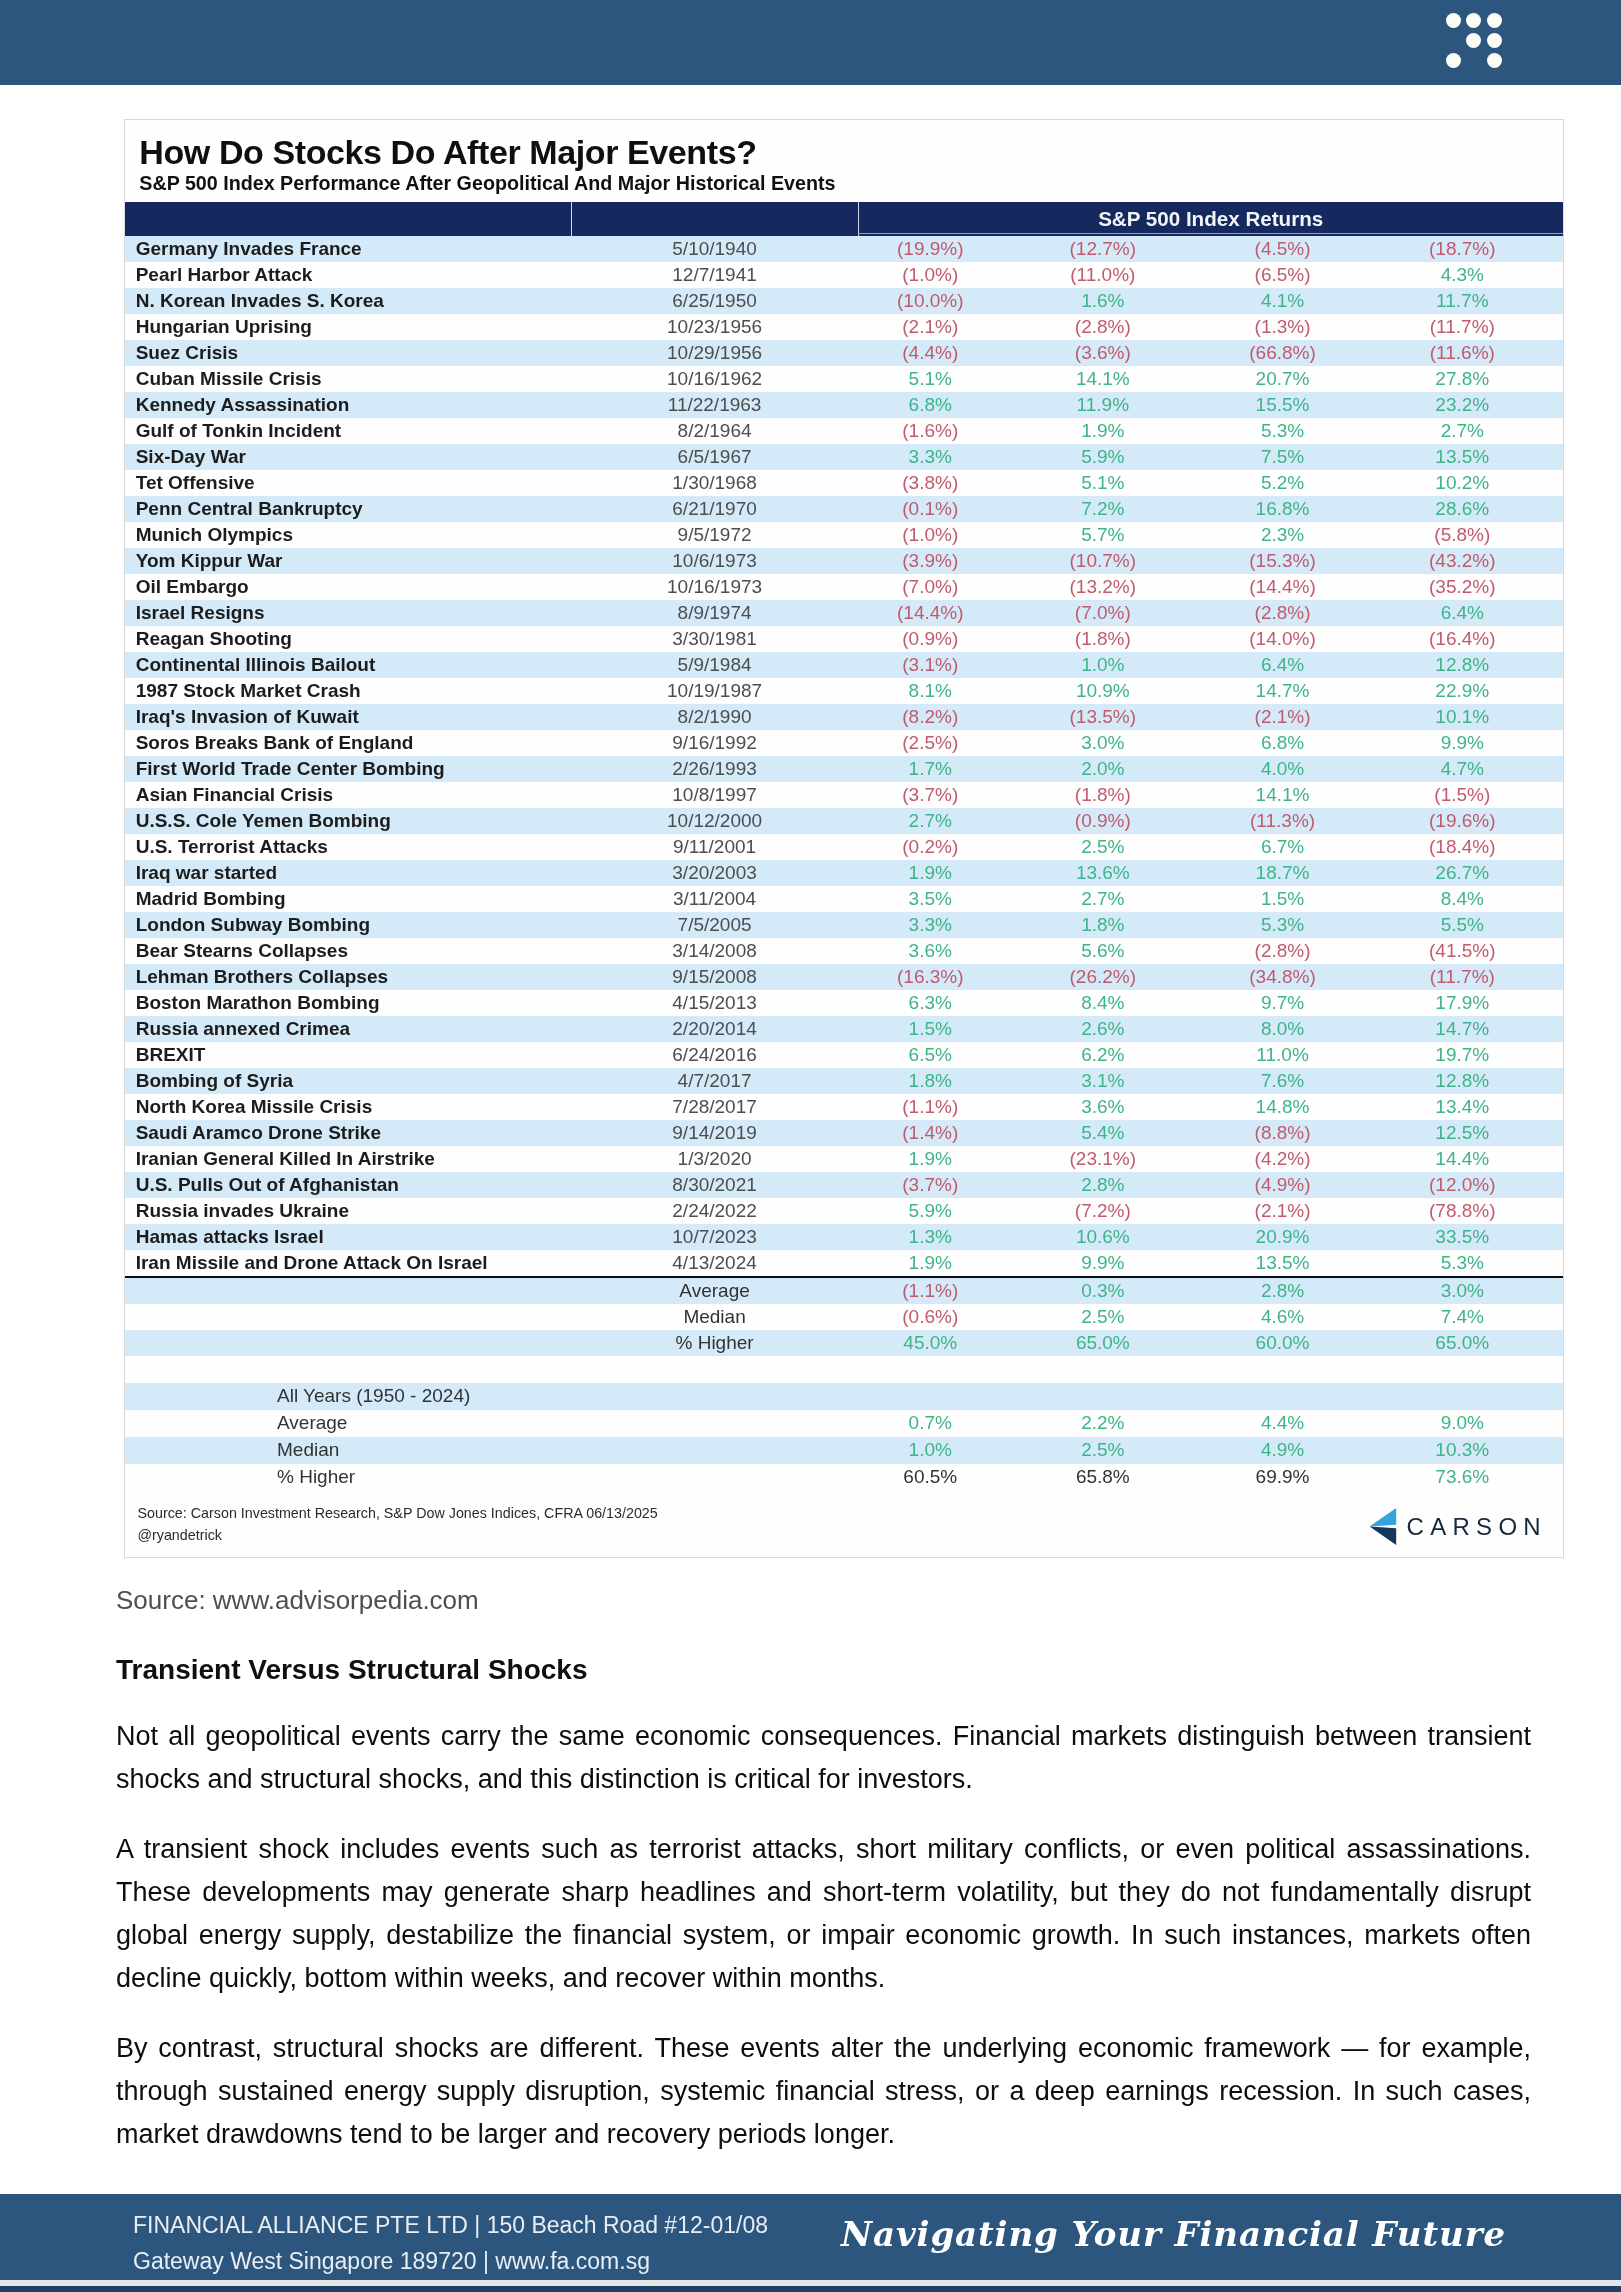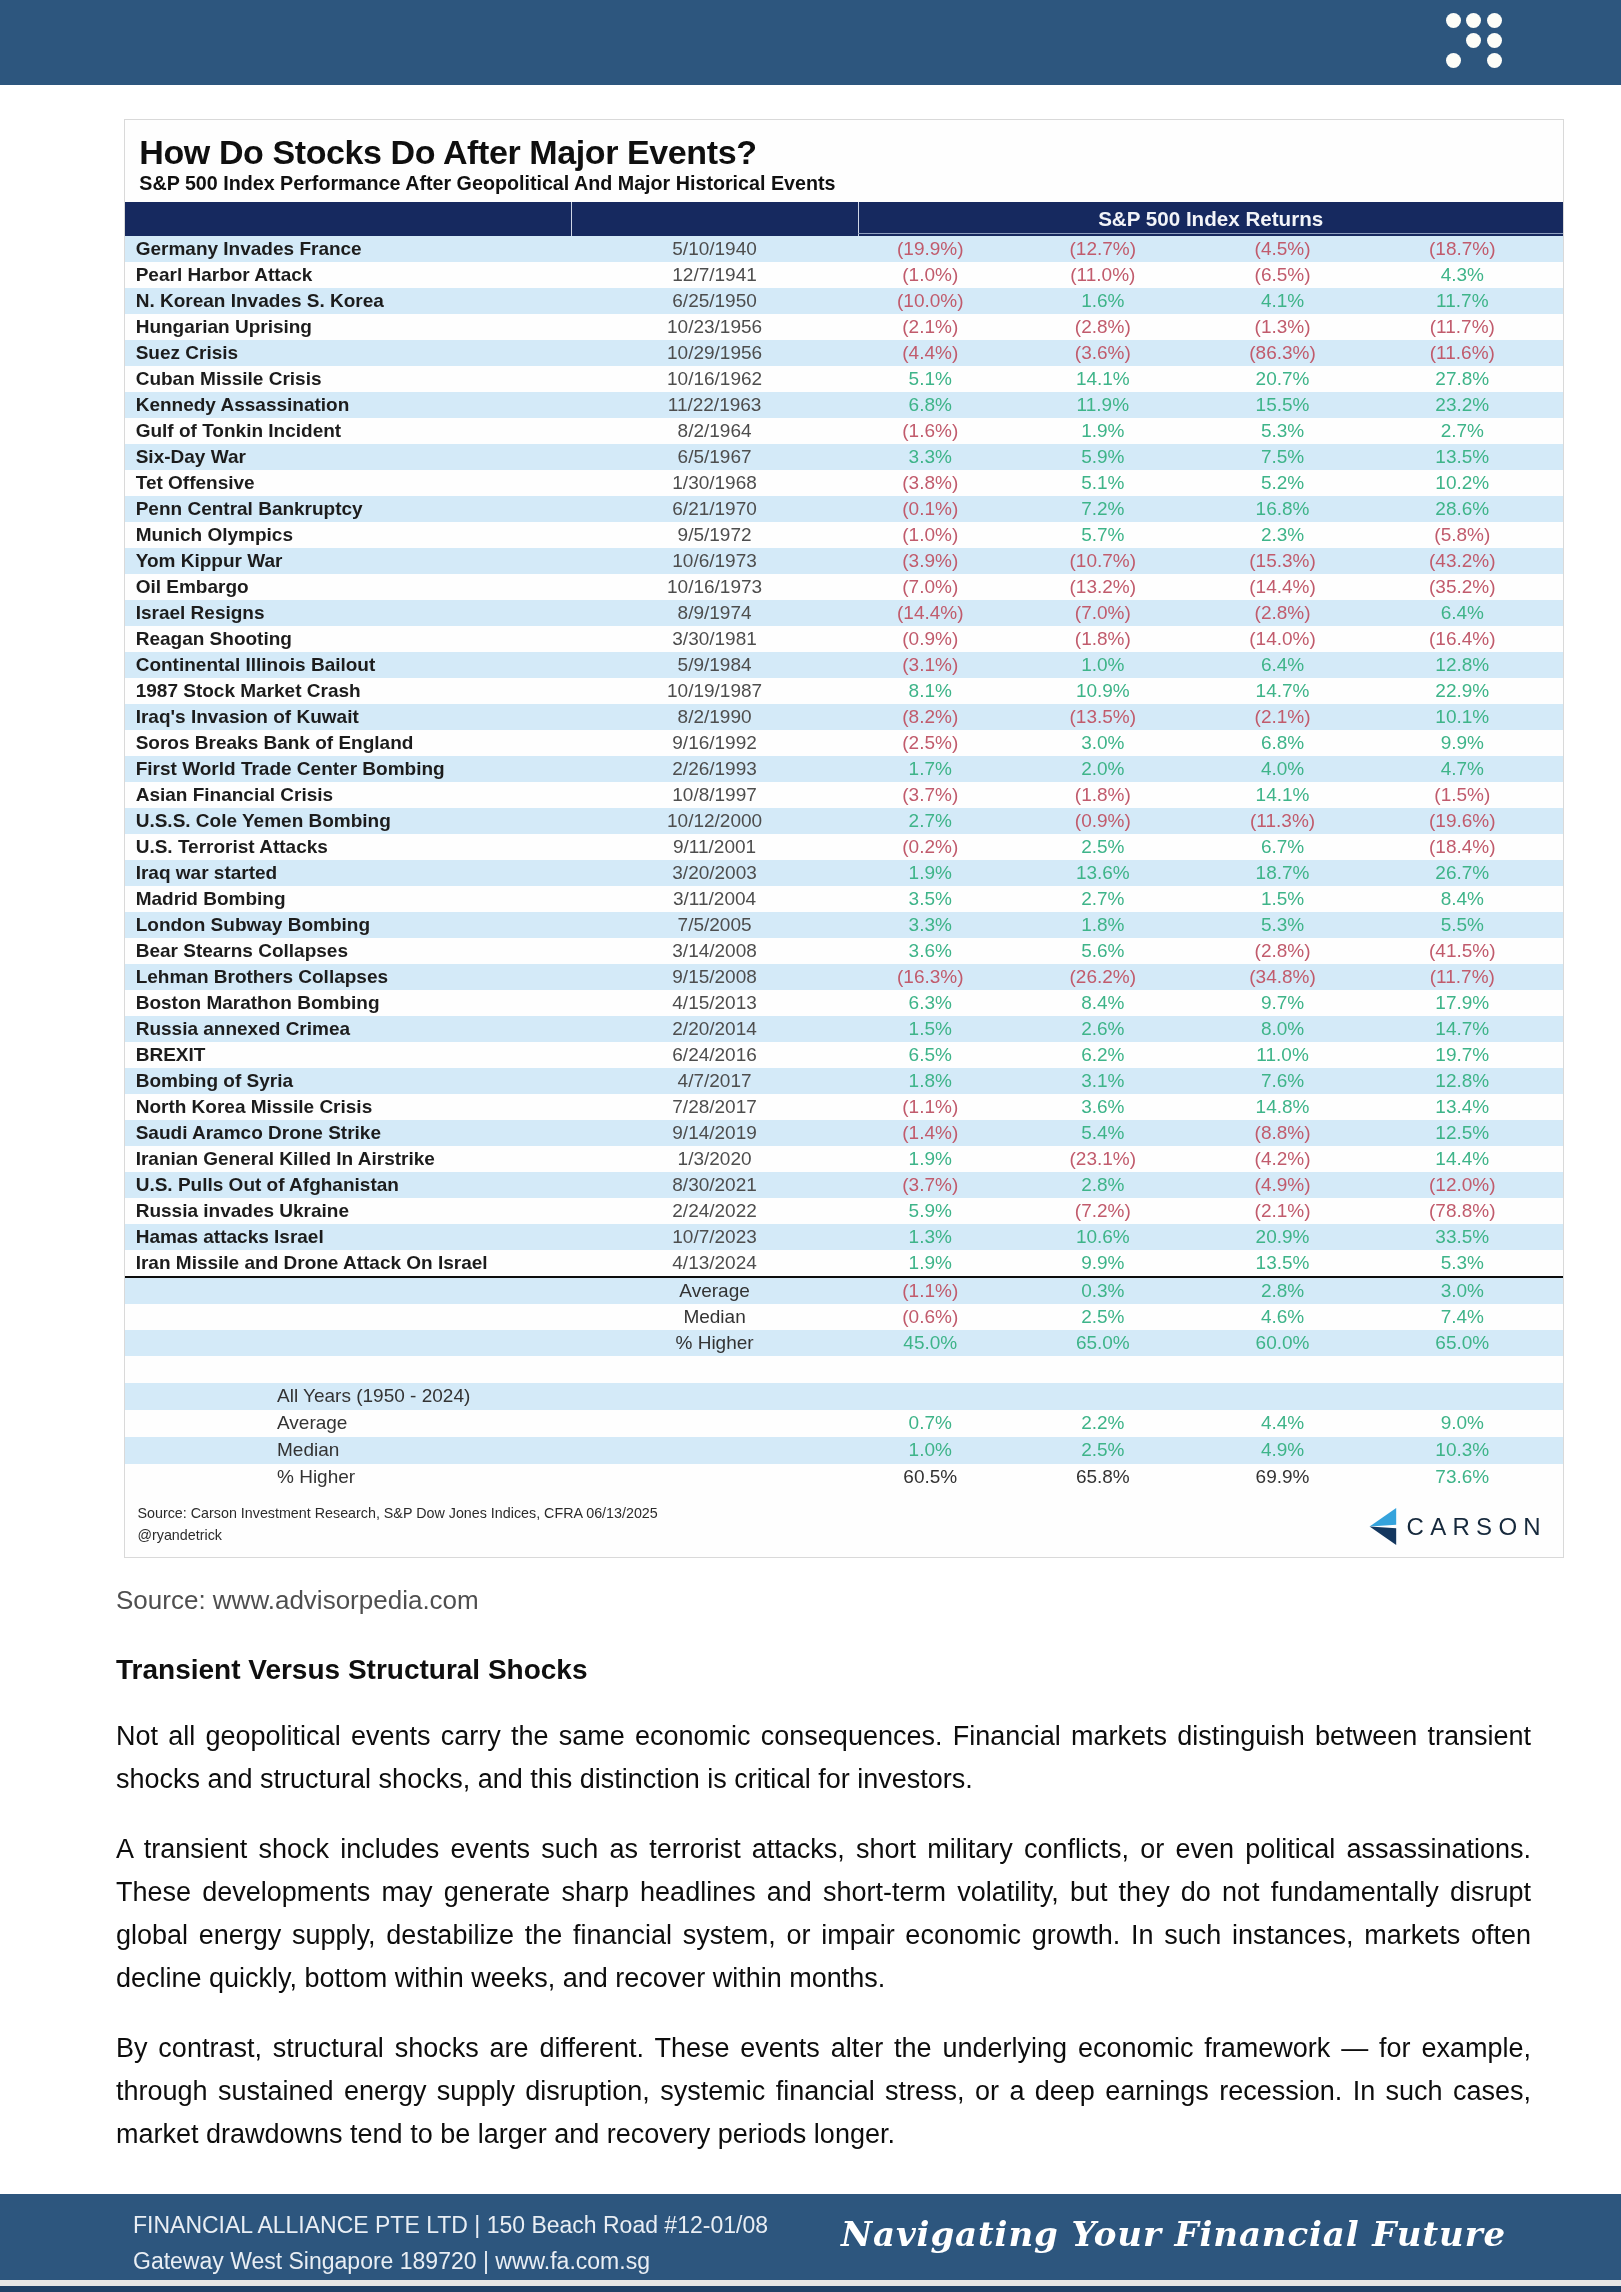--- a/index.html
+++ b/index.html
@@ -138,21 +138,21 @@
         <div class="c-val neg">(2.1%)</div>
         <div class="c-val neg">(2.8%)</div>
         <div class="c-val neg">(1.3%)</div>
         <div class="c-val neg">(11.7%)</div>
       </div>
       <div class="grid6 trow">
         <div class="c-event">Suez Crisis</div>
         <div class="c-date">10/29/1956</div>
         <div class="c-val neg">(4.4%)</div>
         <div class="c-val neg">(3.6%)</div>
-        <div class="c-val neg">(86.3%)</div>
+        <div class="c-val neg">(66.8%)</div>
         <div class="c-val neg">(11.6%)</div>
       </div>
       <div class="grid6 trow">
         <div class="c-event">Cuban Missile Crisis</div>
         <div class="c-date">10/16/1962</div>
         <div class="c-val pos">5.1%</div>
         <div class="c-val pos">14.1%</div>
         <div class="c-val pos">20.7%</div>
         <div class="c-val pos">27.8%</div>
       </div>

